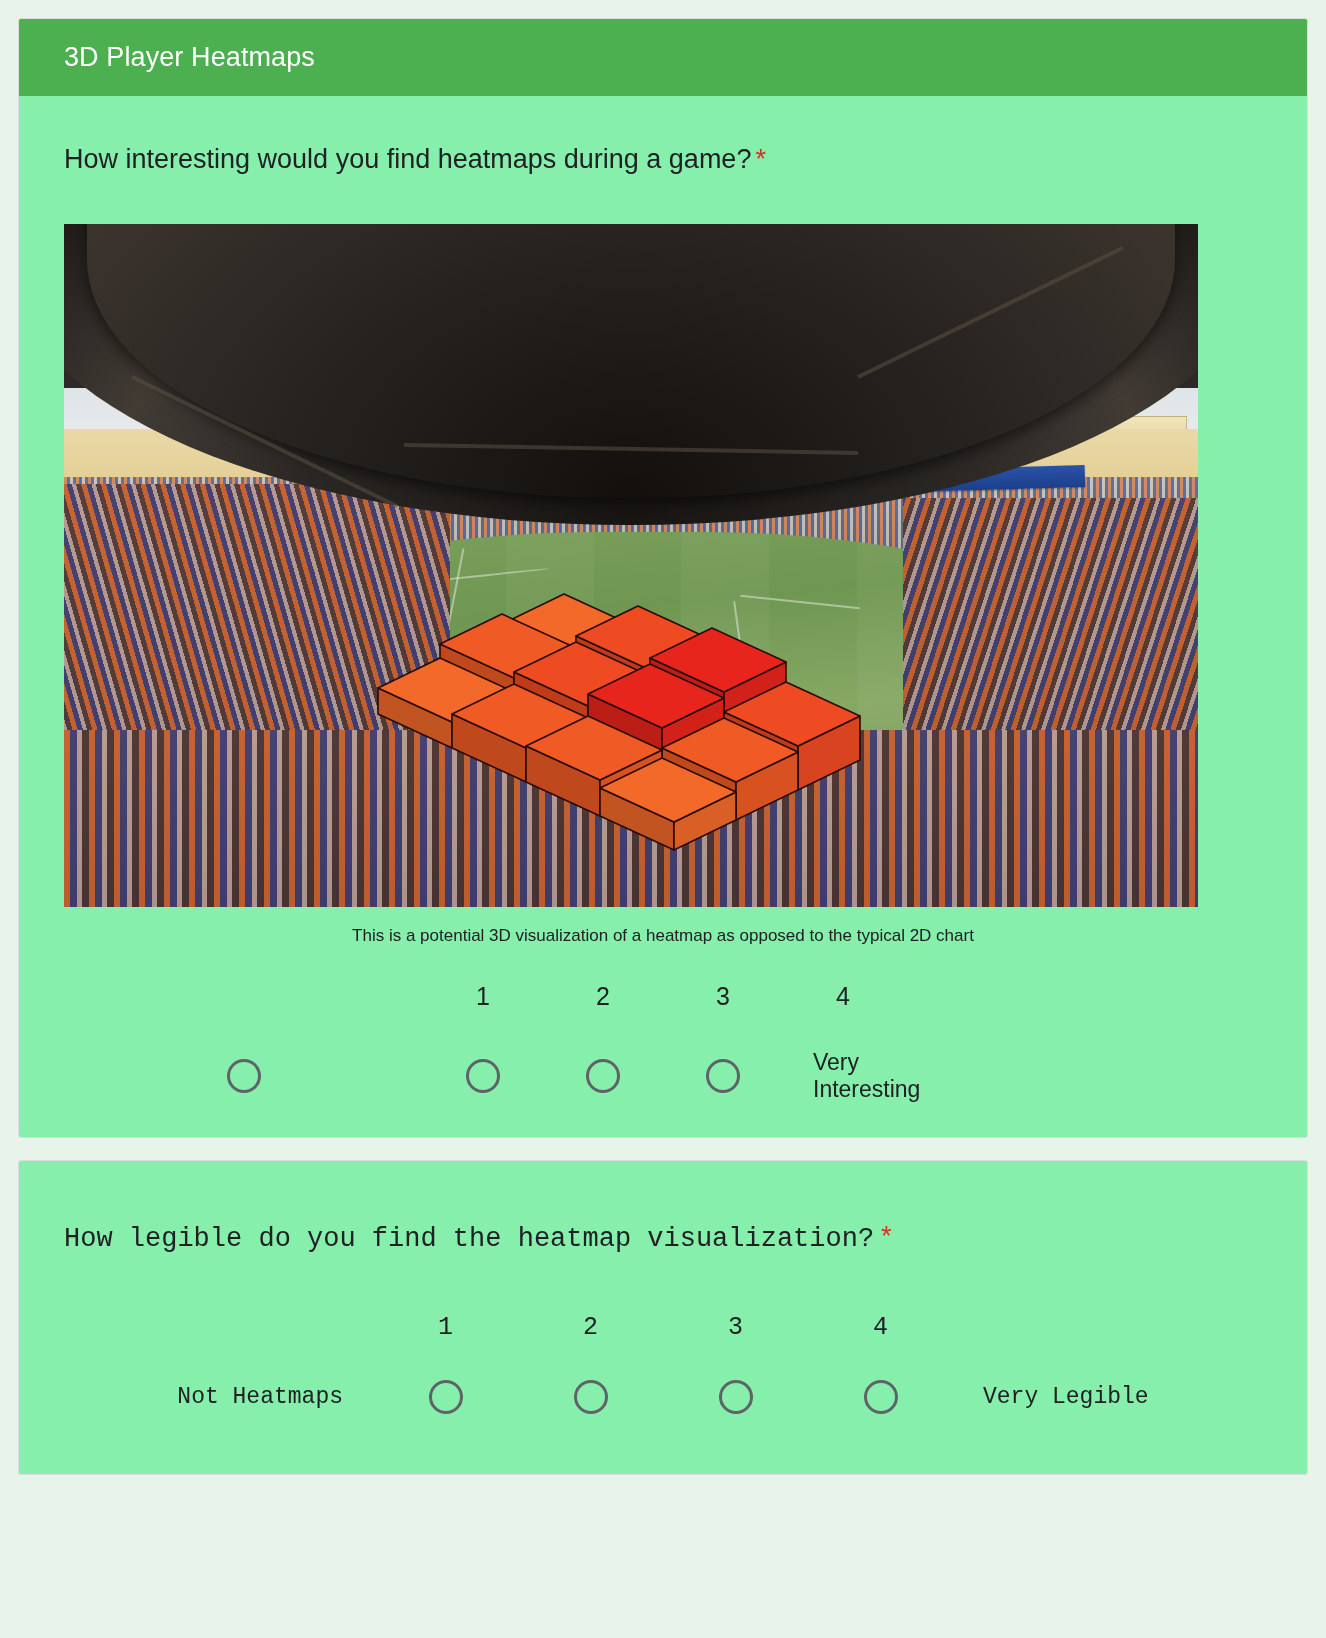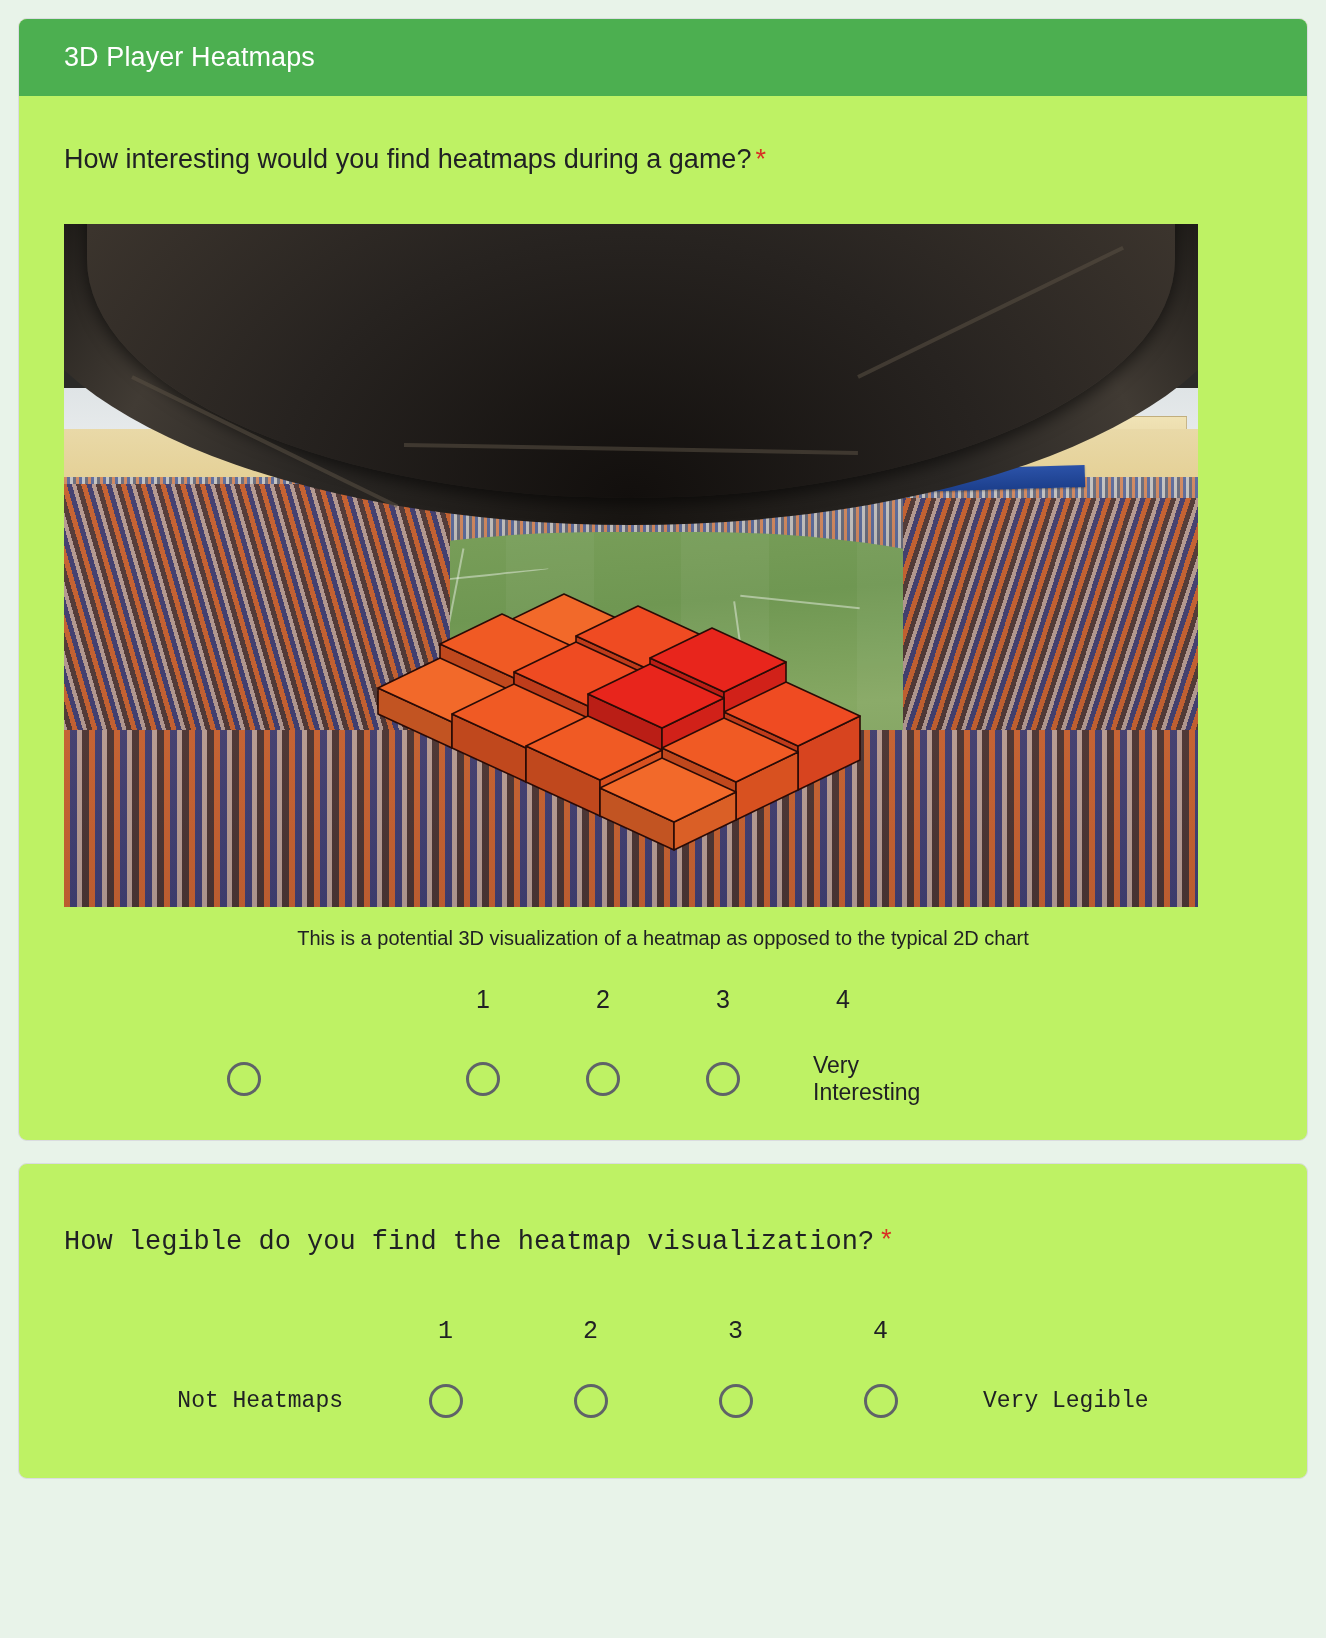--- a/index.html
+++ b/index.html
@@ -12,23 +12,23 @@
   }
   .page {
     width: 1326px;
     min-height: 1638px;
     background: #e8f3e9;
     padding: 18px 18px 0 18px;
   }
 
   
   .card {
-    background: #bef264;
+    background: #86efac;
     border: 1px solid #dadce0;
-    border-radius: 9px;
+    border-radius: 3px;
     overflow: hidden;
     margin-bottom: 22px;
   }
   .card-header {
     background: #4caf50;
     height: 77px;
     display: flex;
     align-items: center;
     padding: 0 45px;
   }
@@ -174,21 +174,21 @@
     border-bottom: none;
     z-index: 4;
   }
 
   
   .heatmap3d { position: absolute; z-index: 9; }
   .hm-box { position: absolute; }
 
   .caption {
     text-align: center;
-    font-size: 20px;
+    font-size: 17px;
     color: #202124;
     margin-top: 18px;
     line-height: 1.3;
   }
 
   
   .scale {
     margin-top: 34px;
     display: grid;
     grid-template-columns: 1fr repeat(4, 120px) 1fr;

